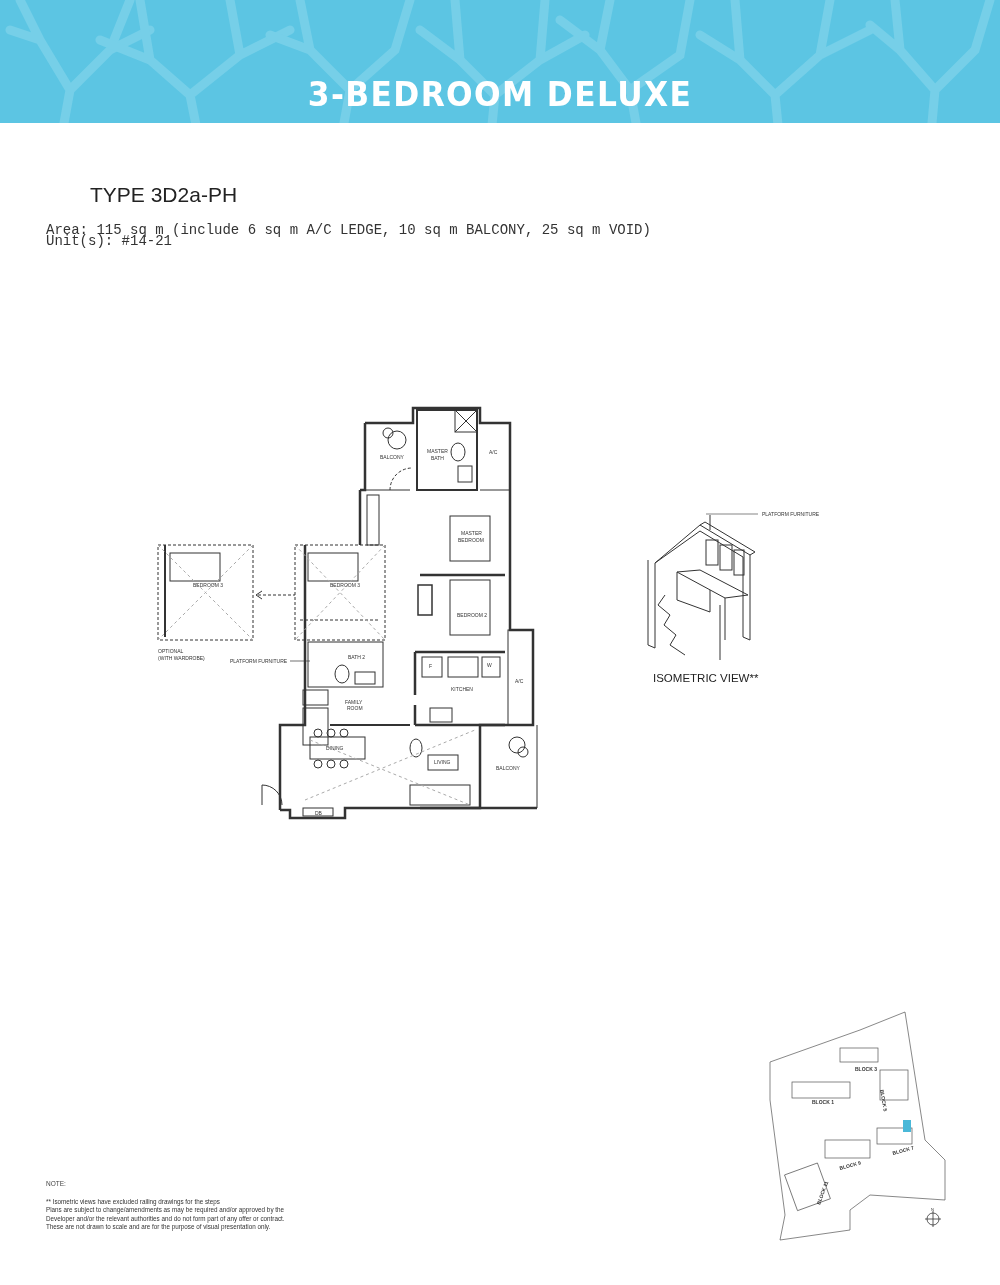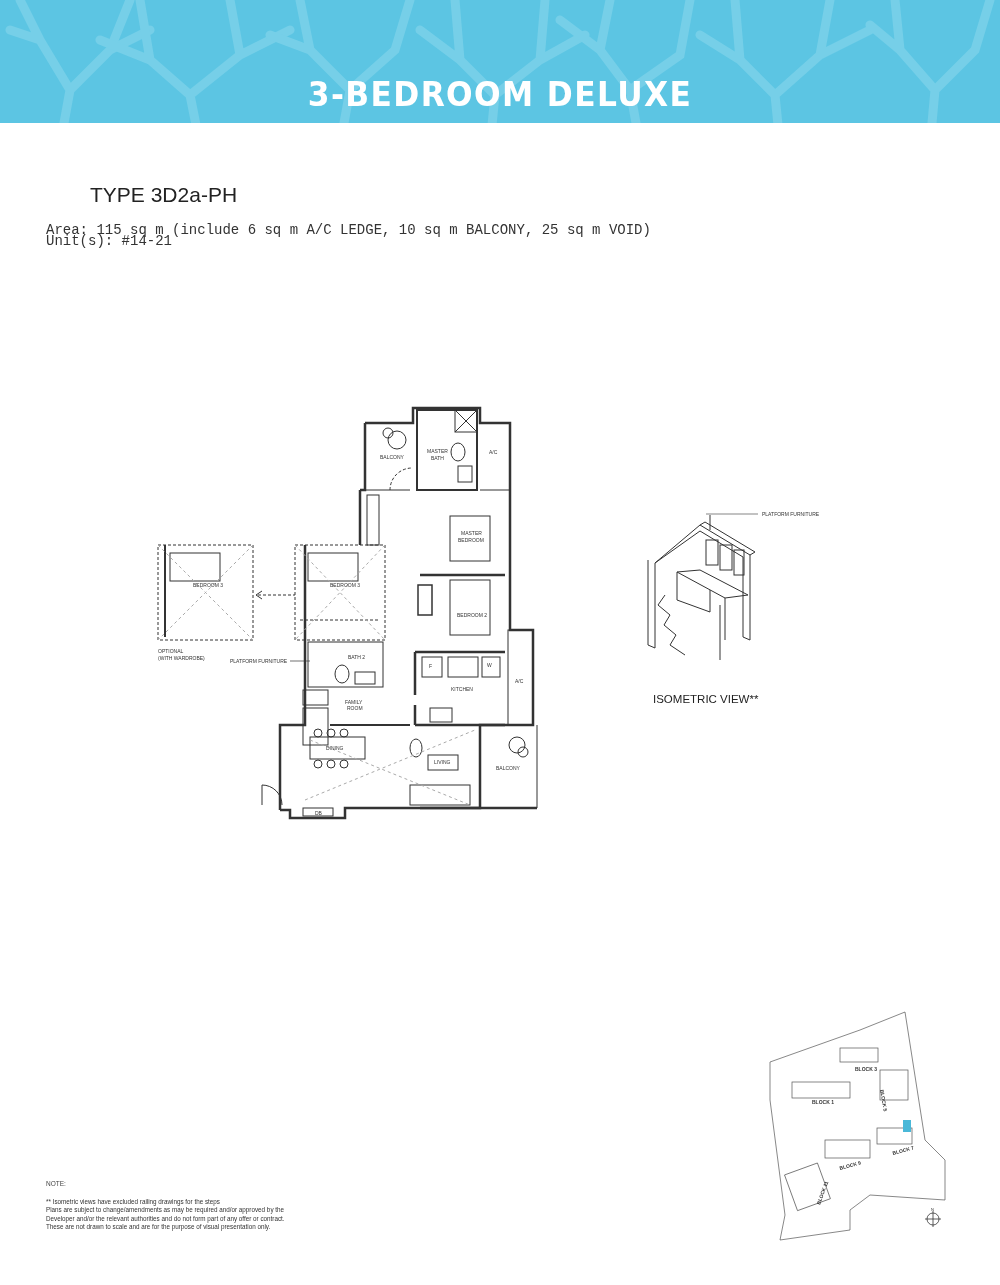--- a/index.html
+++ b/index.html
@@ -25,21 +25,21 @@
   .meta-line {
     position:absolute; left:46px; font-size:14px; color:#333;
     font-family:Liberation Mono, monospace;
     margin-top:8px;
   }
 
   .plan { position:absolute; left:0; top:0; }
   .plan text { font-family:"Liberation Sans", sans-serif; fill:#333; }
 
   .iso-caption {
-    position:absolute; left:653px; top:693px; font-size:11.5px; color:#222;
+    position:absolute; left:653px; top:672px; font-size:11.5px; color:#222;
     font-family:"Liberation Sans", sans-serif;
   }
 
   .note {
     position:absolute; left:46px; top:1180px; font-size:6.5px; color:#444;
     font-family:"Liberation Sans", sans-serif;
   }
   .note-lines { position:absolute; left:46px; top:1198px; font-size:6.3px; color:#333; line-height:8.3px; font-family:"Liberation Sans", sans-serif; }
 </style>
 </head>

